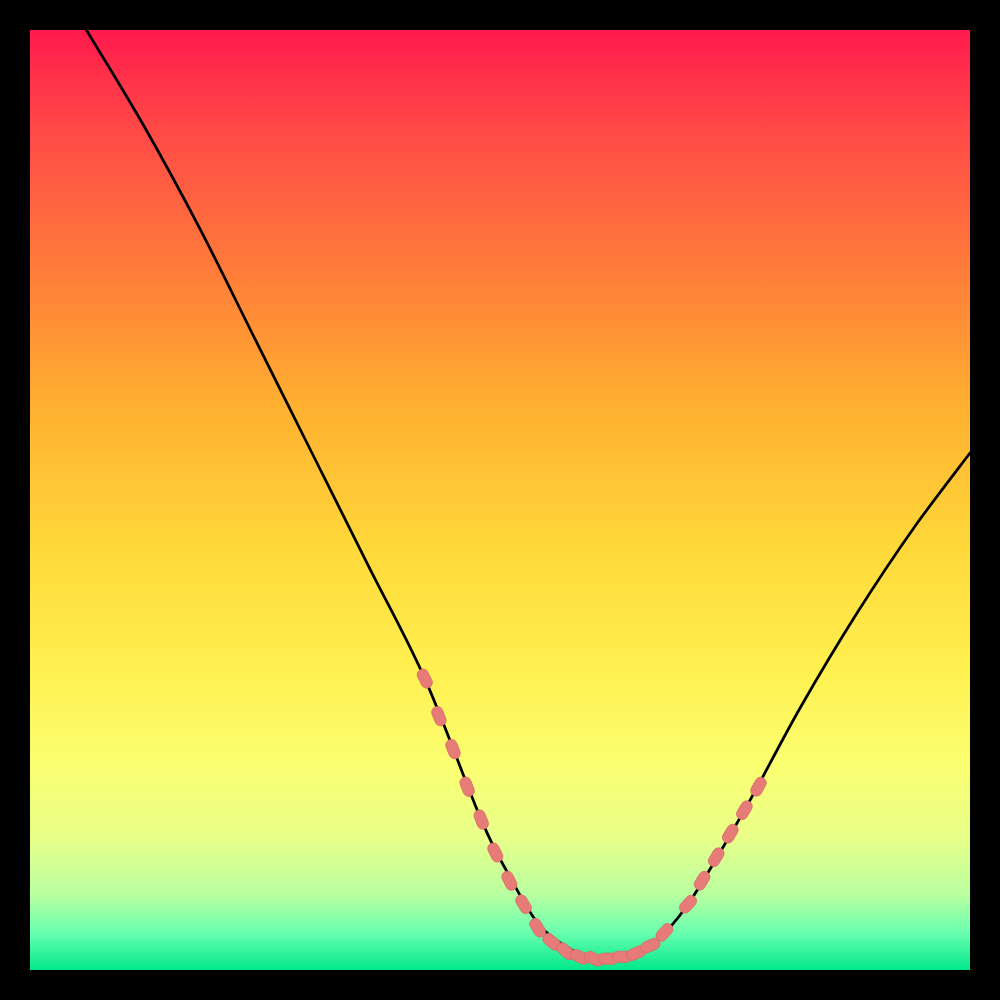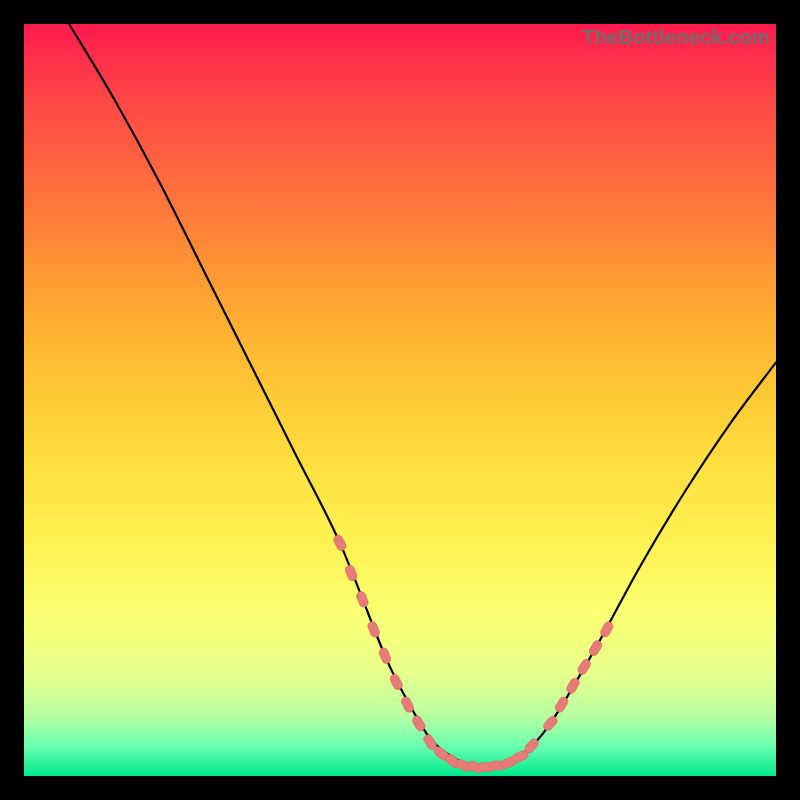--- a/index.html
+++ b/index.html
@@ -56,21 +56,20 @@
     width: 752px;
     height: 752px;
     overflow: visible;
   }
 </style>
 </head>
 <body>
 
 <div class="frame">
   <div class="plot">
-    <div class="watermark">TheBottleneck.com</div>
     <svg class="curve" viewBox="0 0 752 752" preserveAspectRatio="none">
       <path id="curve-path" fill="none" stroke-width="2.2" stroke-linecap="round" stroke-linejoin="round" d="M 45.12 0.00 C 52.64 12.53, 75.20 48.88, 90.24 75.20 C 105.28 101.52, 120.32 129.09, 135.36 157.92 C 150.40 186.75, 165.44 218.08, 180.48 248.16 C 195.52 278.24, 210.56 308.32, 225.60 338.40 C 240.64 368.48, 255.68 398.56, 270.72 428.64 C 285.76 458.72, 300.80 485.04, 315.84 518.88 C 330.88 552.72, 349.68 605.36, 360.96 631.68 C 372.24 658.00, 376.00 663.01, 383.52 676.80 C 391.04 690.59, 398.56 705.00, 406.08 714.40 C 413.60 723.80, 421.12 728.44, 428.64 733.20 C 436.16 737.96, 443.68 741.35, 451.20 742.98 C 458.72 744.61, 466.24 744.61, 473.76 742.98 C 481.28 741.35, 487.55 740.47, 496.32 733.20 C 505.09 725.93, 513.87 717.53, 526.40 699.36 C 538.93 681.19, 556.48 650.48, 571.52 624.16 C 586.56 597.84, 601.60 567.76, 616.64 541.44 C 631.68 515.12, 646.72 490.05, 661.76 466.24 C 676.80 442.43, 691.84 419.87, 706.88 398.56 C 721.92 377.25, 744.48 348.43, 752.00 338.40" stroke="#000000"></path>
       <g id="marker-layer">
           <rect x="307.84" y="514.38" width="16.00" height="9.00" rx="4.50" ry="4.50" fill="#e77b78" stroke="#d86a67" stroke-width="0.6" transform="rotate(63.43 315.84 518.88)"></rect>
           <rect x="319.12" y="544.46" width="16.00" height="9.00" rx="4.50" ry="4.50" fill="#e77b78" stroke="#d86a67" stroke-width="0.6" transform="rotate(68.20 327.12 548.96)"></rect>
           <rect x="330.40" y="570.78" width="16.00" height="9.00" rx="4.50" ry="4.50" fill="#e77b78" stroke="#d86a67" stroke-width="0.6" transform="rotate(68.20 338.40 575.28)"></rect>
           <rect x="341.68" y="600.86" width="16.00" height="9.00" rx="4.50" ry="4.50" fill="#e77b78" stroke="#d86a67" stroke-width="0.6" transform="rotate(68.20 349.68 605.36)"></rect>
           <rect x="352.96" y="627.18" width="16.00" height="9.00" rx="4.50" ry="4.50" fill="#e77b78" stroke="#d86a67" stroke-width="0.6" transform="rotate(68.20 360.96 631.68)"></rect>
           <rect x="364.24" y="653.50" width="16.00" height="9.00" rx="4.50" ry="4.50" fill="#e77b78" stroke="#d86a67" stroke-width="0.6" transform="rotate(63.43 372.24 658.00)"></rect>
           <rect x="375.52" y="676.06" width="16.00" height="9.00" rx="4.50" ry="4.50" fill="#e77b78" stroke="#d86a67" stroke-width="0.6" transform="rotate(63.43 383.52 680.56)"></rect>

